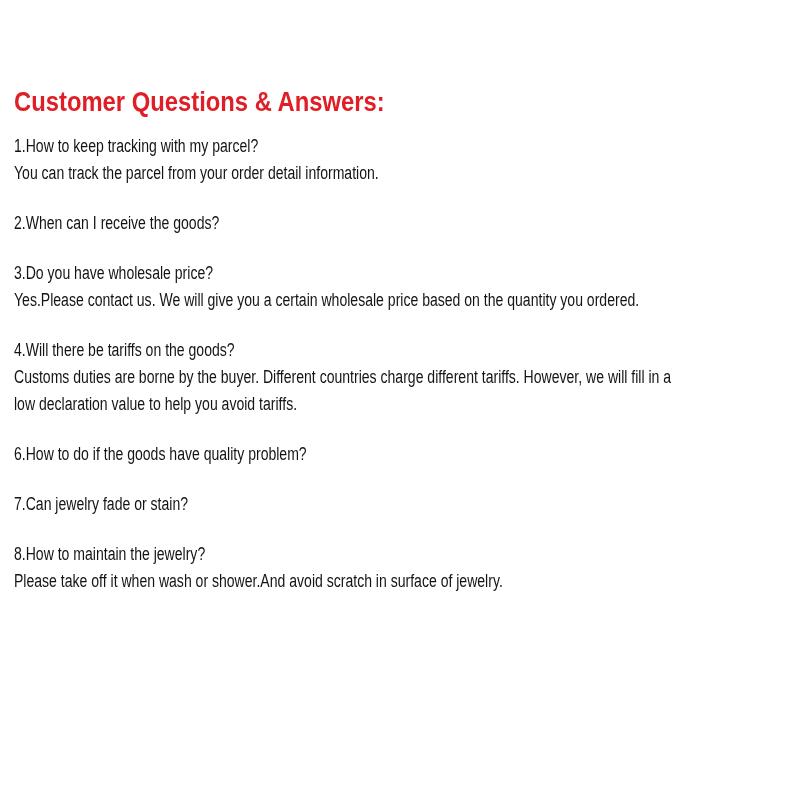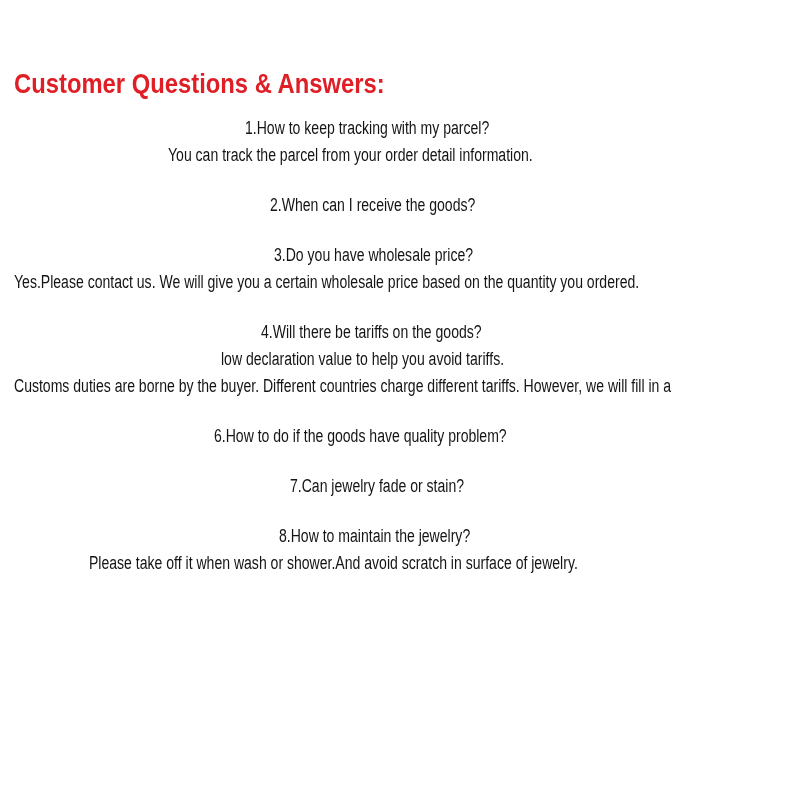--- a/index.html
+++ b/index.html
@@ -9,21 +9,21 @@
   body {
     width: 800px;
     height: 800px;
     background: #ffffff;
     overflow: hidden;
   }
   .page {
     box-sizing: border-box;
     width: 800px;
     height: 800px;
-    padding: 66px 10px 0 14px;
+    padding: 84px 10px 0 14px;
     font-family: "Liberation Sans", sans-serif;
   }
   .title {
     margin: 0 0 13px 0;
     font-size: 28px;
     font-weight: bold;
     line-height: 36px;
     white-space: nowrap;
   }
   .title .tx {
@@ -32,21 +32,20 @@
     transform-origin: 0 50%;
     white-space: pre;
   }
   .faq-item {
     margin: 0 0 23px 0;
   }
   .line {
     height: 27px;
     line-height: 27px;
     white-space: nowrap;
-    text-align: center;
   }
   .line .tx {
     display: inline-block;
     transform: scaleX(0.78);
     transform-origin: 0 50%;
     white-space: pre;
     font-size: 18px;
   }
 </style>
 </head>
@@ -69,22 +68,22 @@
   <section class="faq-item">
     <div class="line q"><span class="tx">3.Do you have wholesale price?</span></div>
     <div class="answers">
           <div class="line a"><span class="tx">Yes.Please contact us. We will give you a certain wholesale price based on the quantity you ordered.</span></div>
         </div>
   </section>
 
   <section class="faq-item">
     <div class="line q"><span class="tx">4.Will there be tariffs on the goods?</span></div>
     <div class="answers">
+          <div class="line a"><span class="tx">Customs duties are borne by the buyer. Different countries charge different tariffs. However, we will fill in a</span></div>
           <div class="line a"><span class="tx">low declaration value to help you avoid tariffs.</span></div>
-          <div class="line a"><span class="tx">Customs duties are borne by the buyer. Different countries charge different tariffs. However, we will fill in a</span></div>
         </div>
   </section>
 
 
   <section class="faq-item">
     <div class="line q"><span class="tx">6.How to do if the goods have quality problem?</span></div>
   </section>
 
   <section class="faq-item">
     <div class="line q"><span class="tx">7.Can jewelry fade or stain?</span></div>

